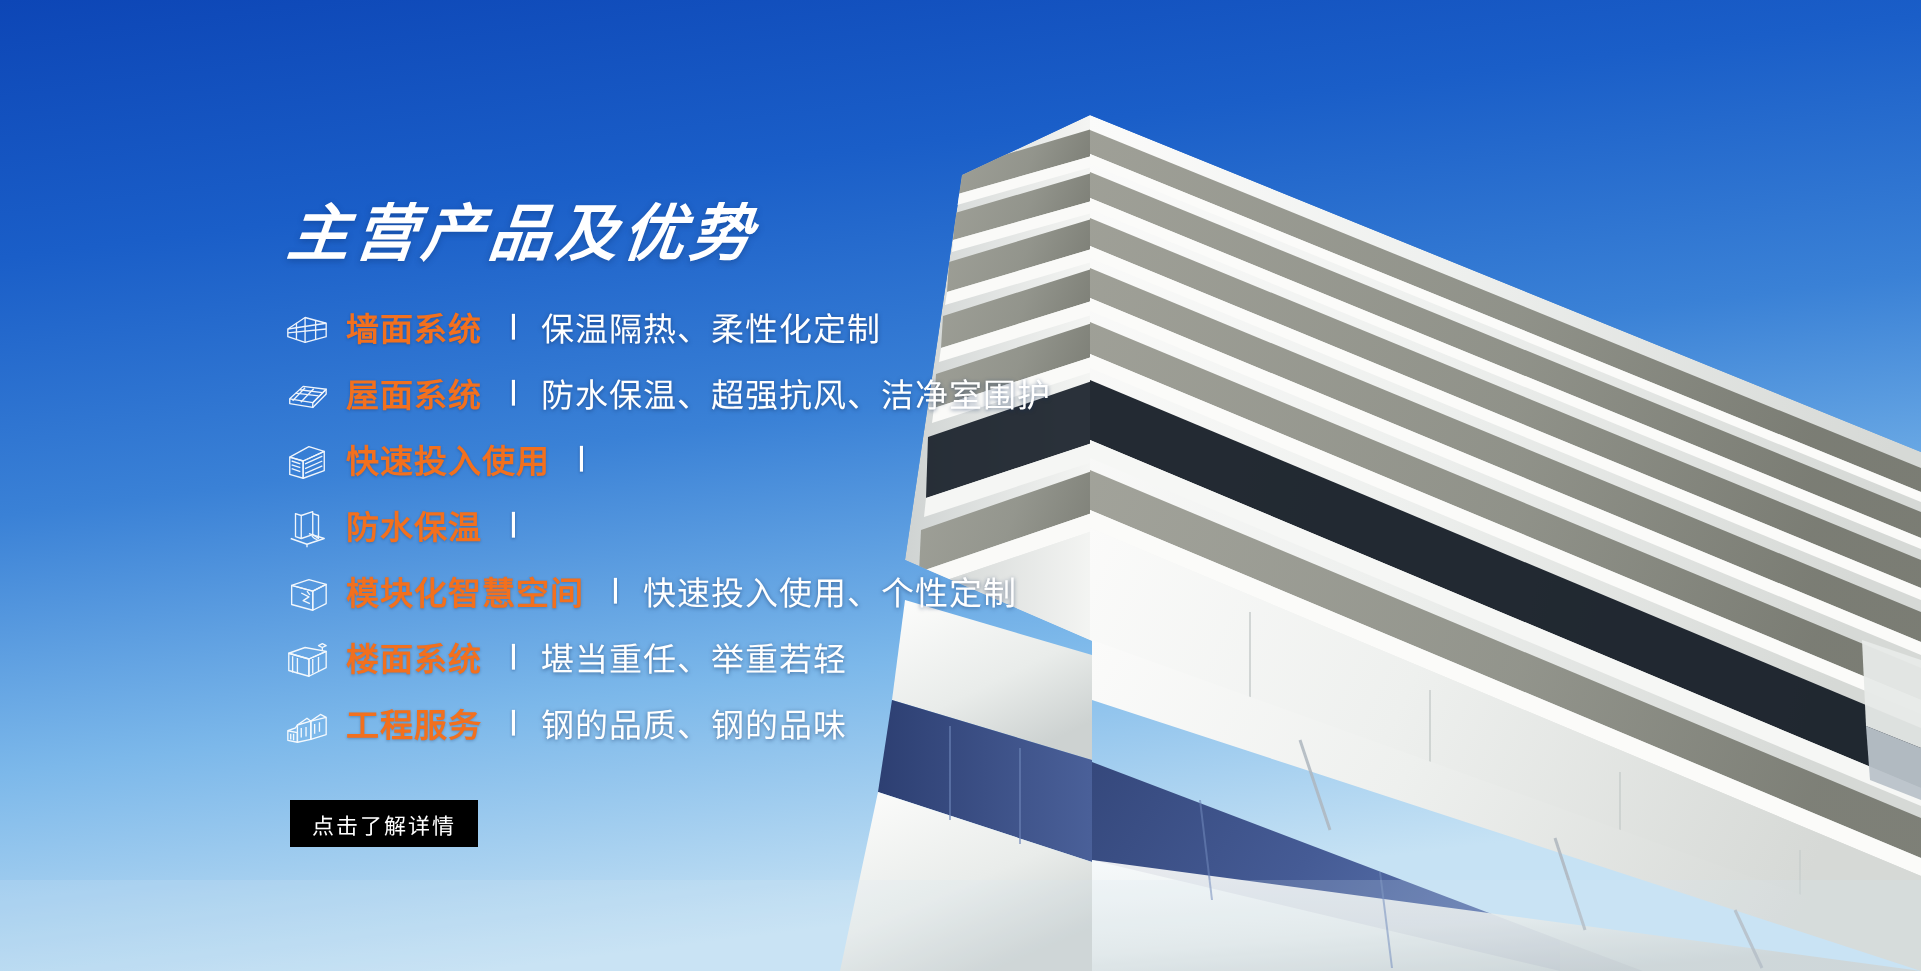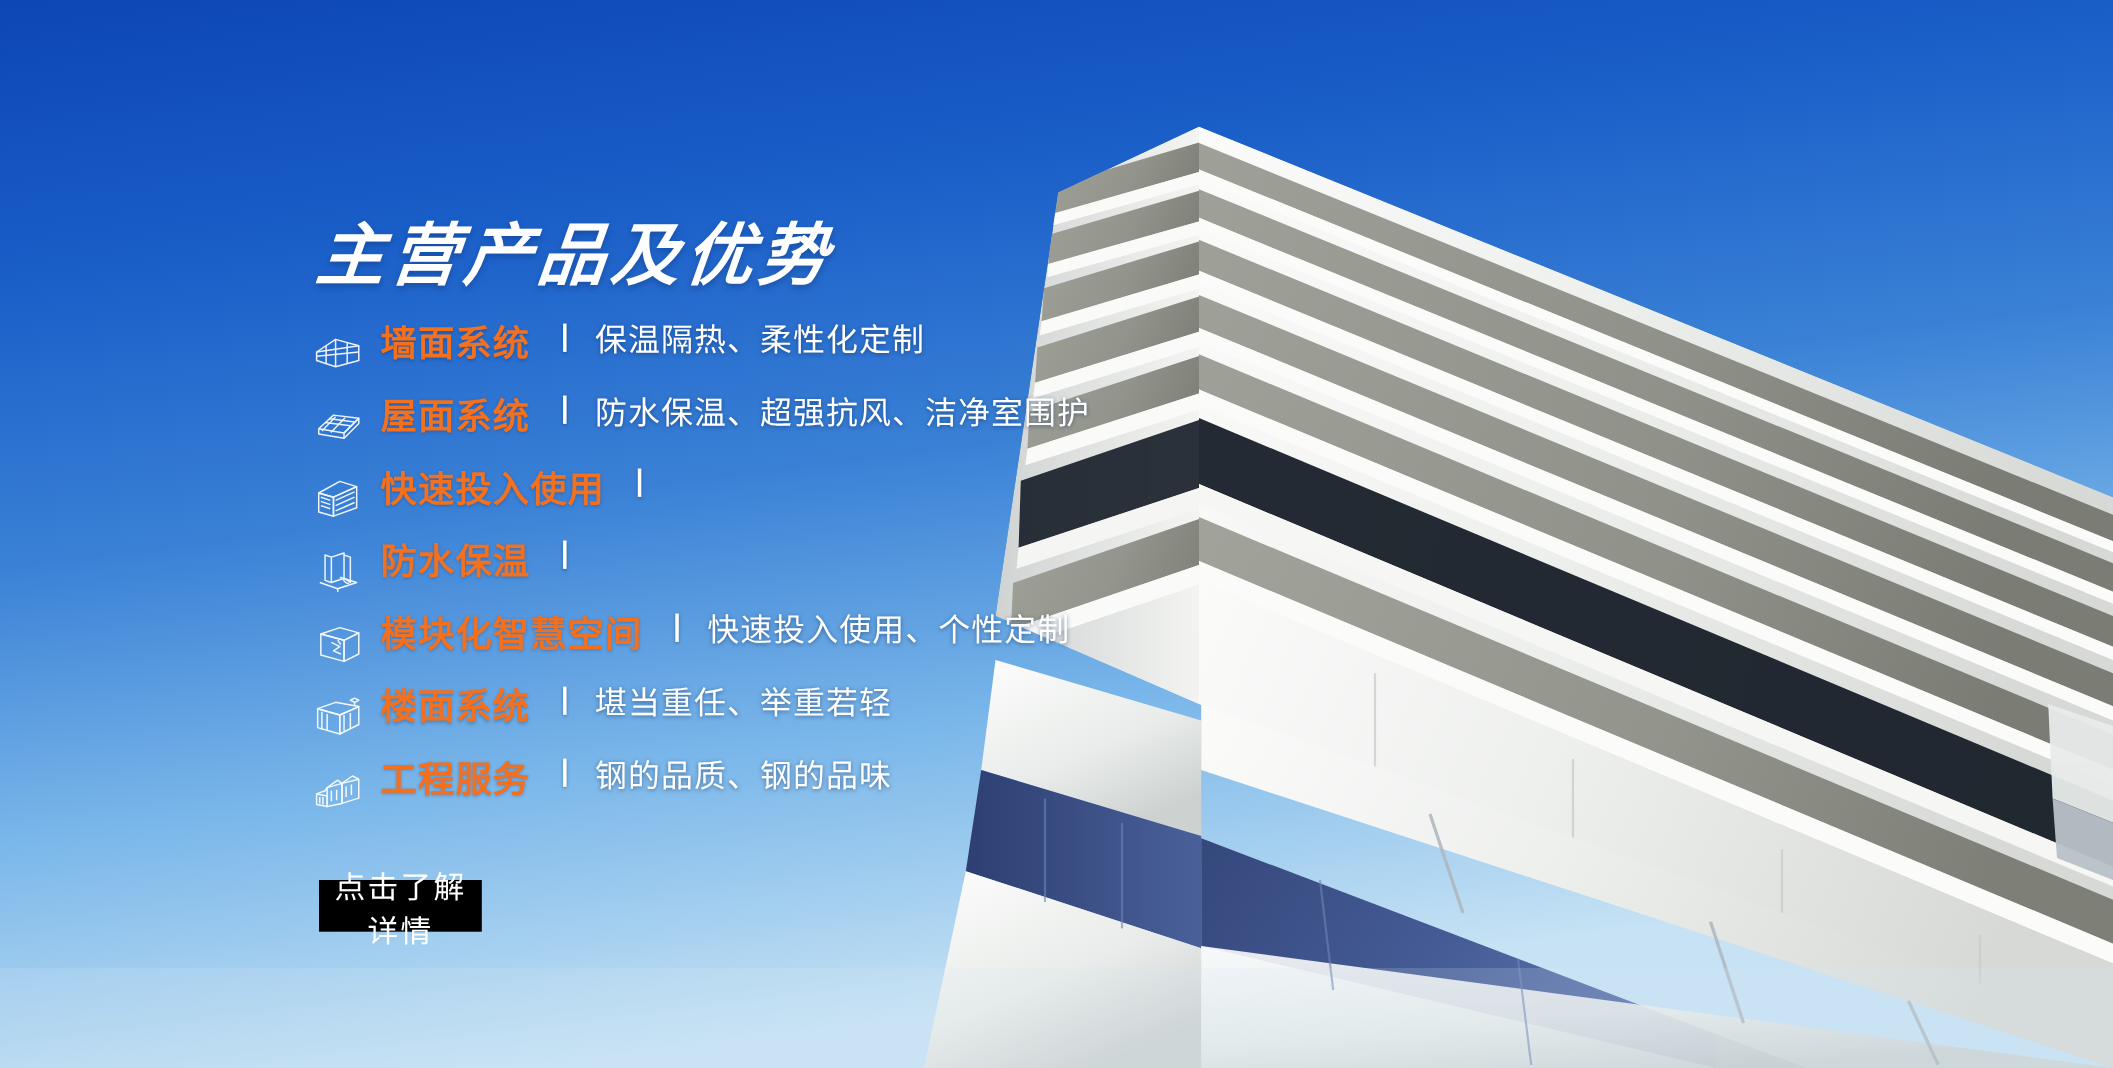--- a/index.html
+++ b/index.html
@@ -59,20 +59,21 @@
 
   .feature-list {
     position: absolute;
     left: 284px;
     top: 296px;
     width: 1100px;
   }
 
   .feature-row {
     display: flex;
+    align-items: center;
     height: 66px;
     white-space: nowrap;
   }
 
   .feat-icon {
     width: 62px;
     min-width: 62px;
     height: 48px;
     display: flex;
     align-items: center;
@@ -99,36 +100,36 @@
     font-size: 27px;
     font-weight: 700;
     line-height: 1;
     margin: 0 14px 0 18px;
     transform: translateY(-1px);
     text-shadow: 0 1px 3px rgba(10,40,90,0.45);
   }
 
   .feat-desc {
     color: #ffffff;
-    font-size: 29px;
+    font-size: 33px;
     font-weight: 400;
     letter-spacing: 1px;
     line-height: 1;
     text-shadow: 0 1px 4px rgba(12,40,85,0.55);
   }
 
   .cta-button {
     position: absolute;
     left: 290px;
     top: 800px;
-    width: 148px;
+    width: 188px;
     height: 47px;
     background: #000000;
     color: #ffffff;
-    font-size: 28px;
+    font-size: 22px;
     letter-spacing: 2px;
     display: flex;
     align-items: center;
     justify-content: center;
     cursor: pointer;
     border: none;
     box-sizing: border-box;
   }
 </style>
 </head>

